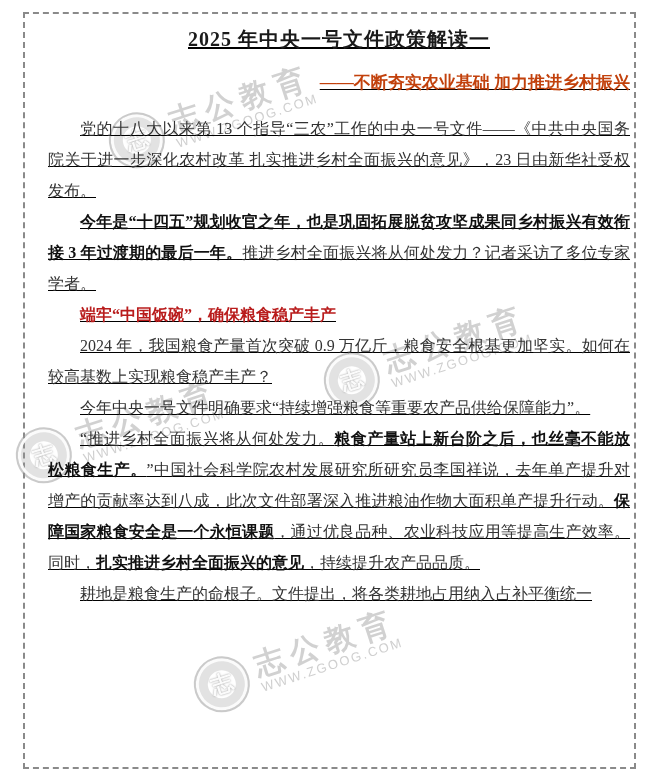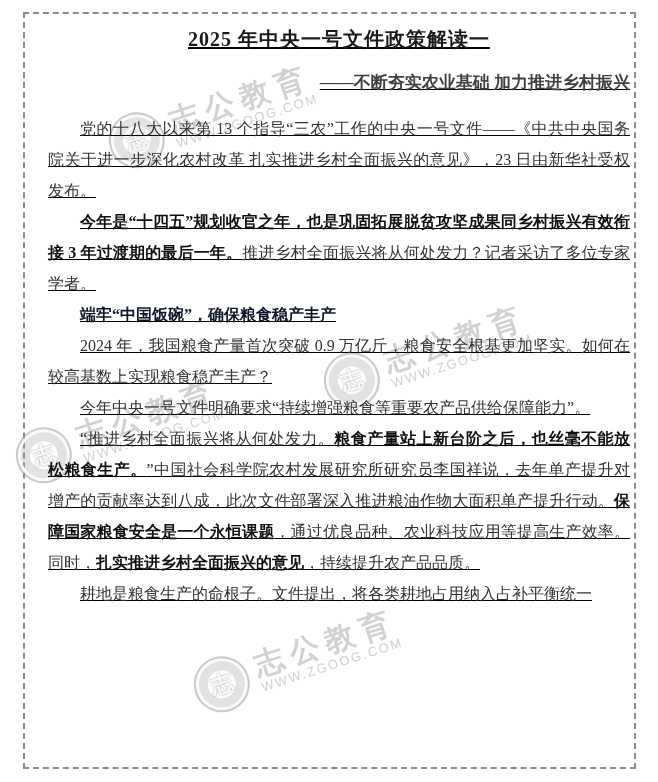--- a/index.html
+++ b/index.html
@@ -33,33 +33,33 @@
     text-align: center;
     color: #1a1a1a;
     letter-spacing: 1px;
   }
   .doc-subtitle {
     margin-top: 21px;
     font-size: 17px;
     line-height: 22px;
     font-weight: bold;
     text-align: right;
-    color: #404040;
+    color: #c2410c;
   }
   .body-text p, .body-text h2 {
     margin: 0;
     font-size: 16px;
     line-height: 31px;
     text-indent: 2em;
     text-align: justify;
     color: #333333;
     font-weight: normal;
   }
   .body-text { margin-top: 19px; }
-  .body-text h2 { font-weight: bold; color: #0f172a; }
+  .body-text h2 { font-weight: bold; color: #b91c1c; }
   .b { font-weight: bold; color: #111111; }
   
   .wm {
     position: absolute;
     display: flex;
     align-items: center;
     gap: 9px;
     transform: rotate(-18deg);
     z-index: 1;
     pointer-events: none;

